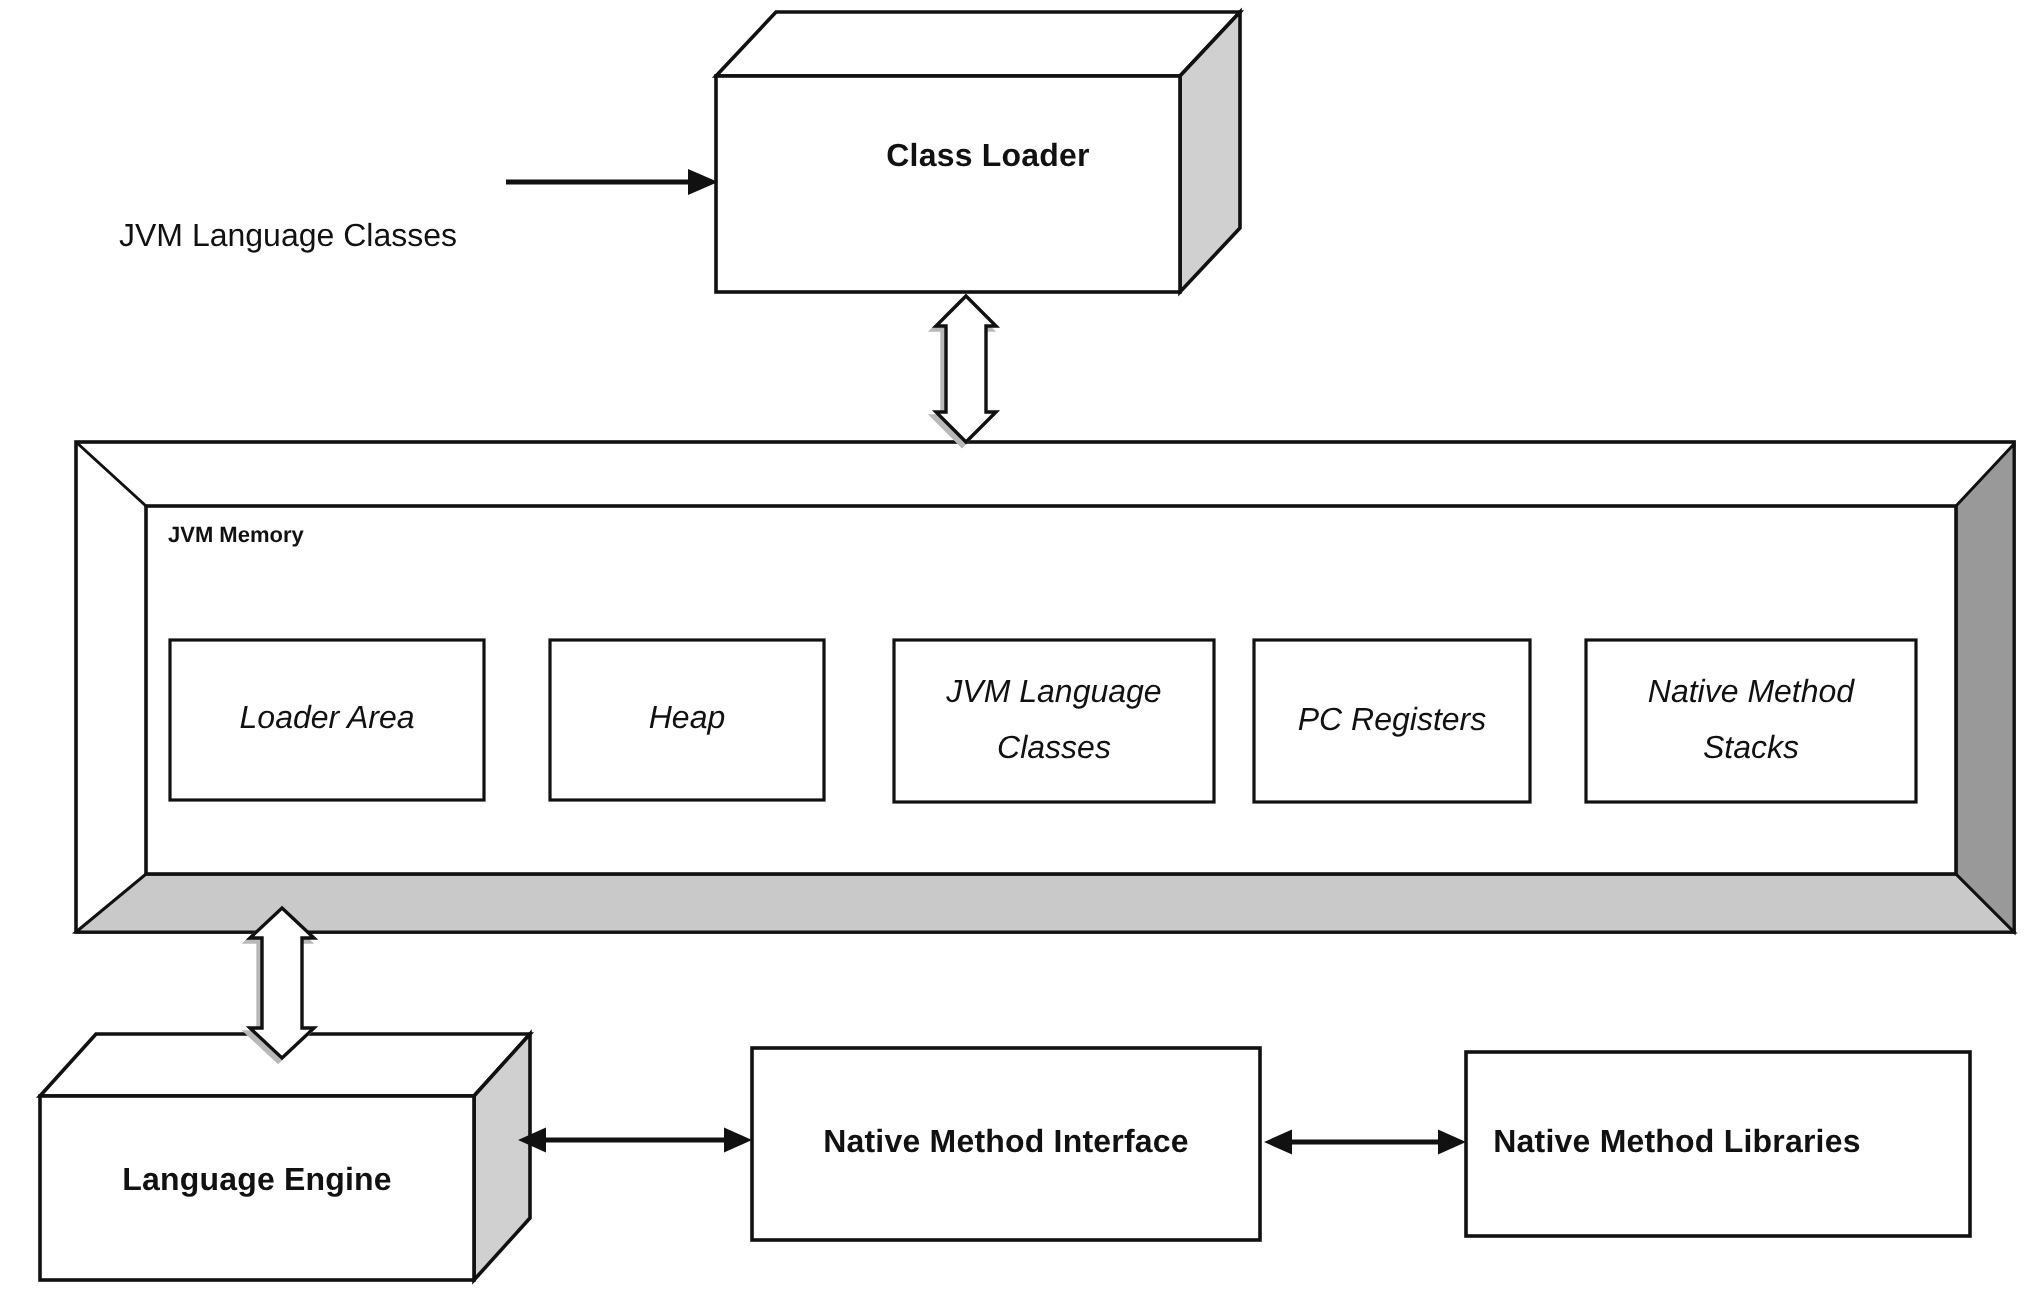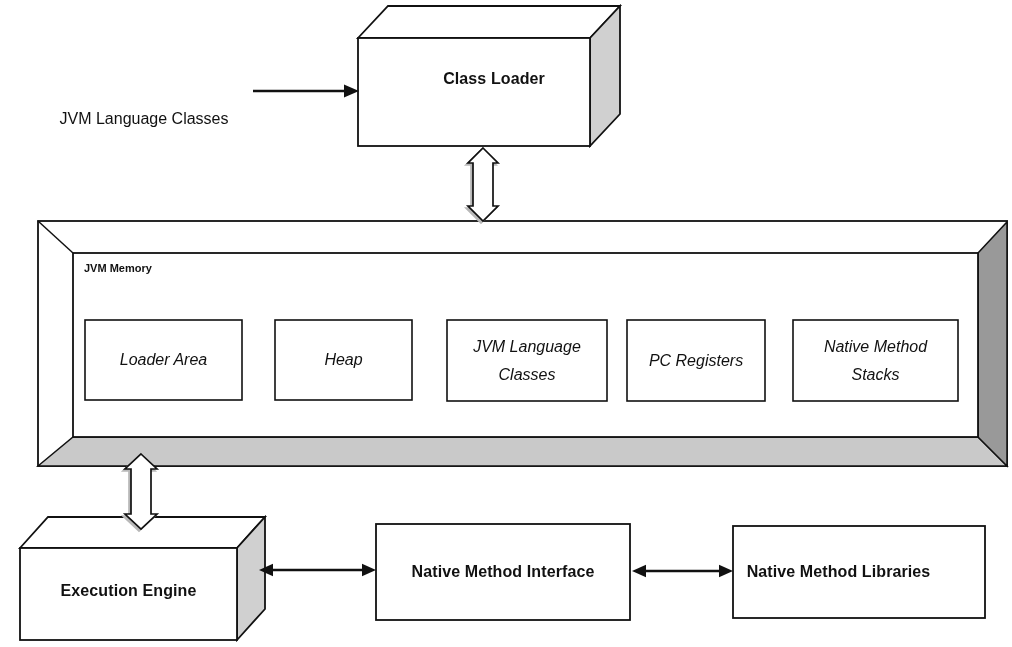--- a/index.html
+++ b/index.html
@@ -94,19 +94,19 @@
   <div class="label italic" style="left:85px; top:320px; width:157px; height:80px;">Loader Area</div>
 
   <div class="label italic" style="left:275px; top:320px; width:137px; height:80px;text-align:center;">Heap</div>
 
   <div class="label italic" style="left:462px; top:320px; width:130px; height:81px;">JVM Language Classes</div>
 
   <div class="label italic" style="left:805px; top:320px; width:141px; height:81px;">Native Method Stacks</div>
 
   <div class="label italic" style="left:627px; top:320px; width:138px; height:81px;">PC Registers</div>
 
-  <div class="label bold" style="left:20px; top:548px; width:217px; height:85px;">Execution Engine</div>
+  <div class="label bold" style="left:20px; top:548px; width:217px; height:85px;">Language Engine</div>
 
   <div class="label bold" style="left:376px; top:524px; width:254px; height:96px;">Native Method Interface</div>
 
   <div class="label bold" style="left:733px; top:526px; width:211px; height:92px;">Native Method Libraries</div>
 
 </div>
 
 </body></html>

